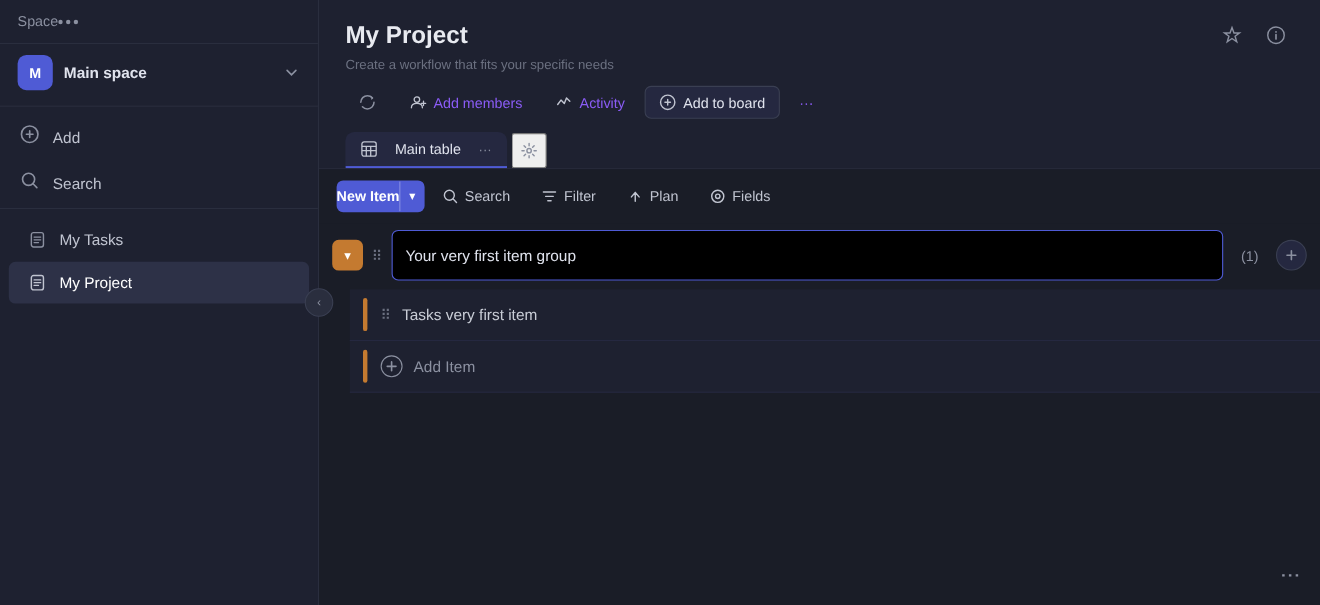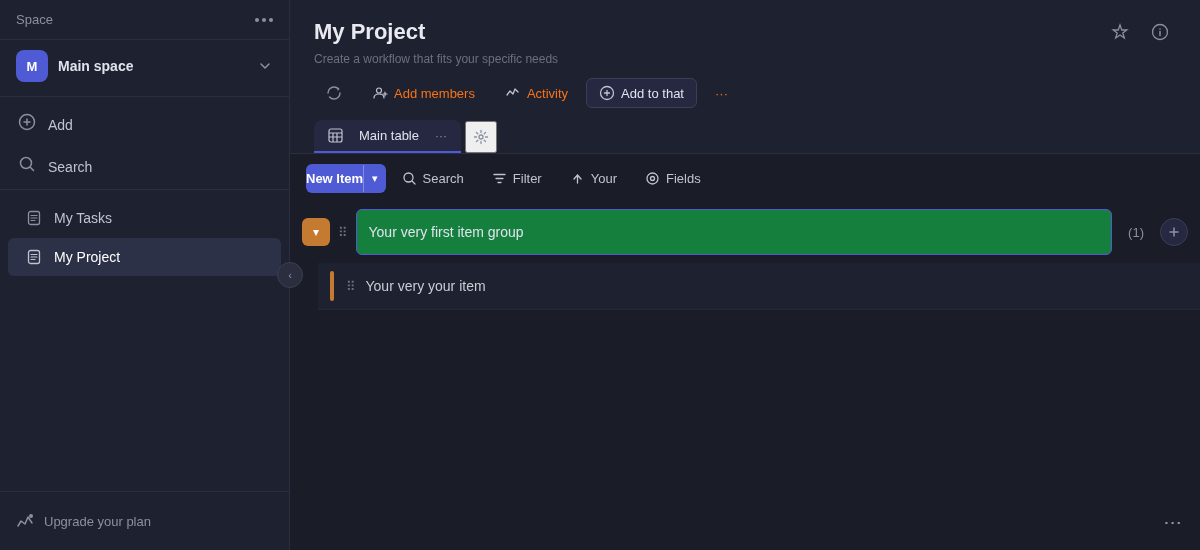--- a/index.html
+++ b/index.html
@@ -20,21 +20,20 @@
       background: #1e2130;
       height: 550px;
       display: flex;
       flex-direction: column;
       border-right: 1px solid #2a2e3e;
       position: relative;
     }
     .sidebar-top {
       display: flex;
       align-items: center;
-      justify-content: space-between;
       padding: 12px 16px;
       border-bottom: 1px solid #2a2e3e;
     }
     .sidebar-top-label {
       font-size: 13px;
       color: #8b90a0;
     }
     .sidebar-top-dots {
       display: flex;
       gap: 3px;
@@ -226,21 +225,21 @@
     .toolbar-btn {
       display: flex;
       align-items: center;
       gap: 6px;
       padding: 6px 12px;
       border-radius: 6px;
       background: transparent;
       border: none;
       cursor: pointer;
       font-size: 13px;
-      color: #f97316;
+      color: #8b5cf6;
     }
     .toolbar-btn.add-board {
       background: #252840;
       border: 1px solid #3a3f52;
       color: #e0e3ed;
     }
 
     .last-seen-btn {
       display: flex;
       align-items: center;
@@ -374,21 +373,21 @@
       font-size: 12px;
       flex-shrink: 0;
     }
     .group-drag {
       color: #6b7080;
       font-size: 13px;
       cursor: grab;
     }
     .group-name-input {
       flex: 1;
-      background: #15803d;
+      background: #000000;
       border: 1px solid #4f5bd5;
       border-radius: 6px;
       padding: 14px 12px;
       color: #e0e3ed;
       font-size: 14px;
       outline: none;
     }
     .group-count {
       color: #8b90a0;
       font-size: 13px;
@@ -529,29 +528,20 @@
       <div class="nav-item-icon">
         <svg width="16" height="16" viewBox="0 0 16 16" fill="none">
           <rect x="2.5" y="1.5" width="11" height="13" rx="2" stroke="#c0c4d0" stroke-width="1.3"></rect>
           <path d="M5 5.5h6M5 8h6M5 10.5h4" stroke="#c0c4d0" stroke-width="1.2" stroke-linecap="round"></path>
         </svg>
       </div>
       <span>My Project</span>
     </div>
   </nav>
 
-  <div class="sidebar-footer">
-    <div class="sidebar-footer-item">
-      <svg width="18" height="18" viewBox="0 0 18 18" fill="none">
-        <path d="M2 14l3-5 4 3 3-7 4 6" stroke="#8b90a0" stroke-width="1.5" stroke-linecap="round" stroke-linejoin="round"></path>
-        <circle cx="15" cy="4" r="2" fill="#8b90a0"></circle>
-      </svg>
-      <span>Upgrade your plan</span>
-    </div>
-  </div>
 
   <div class="collapse-btn">‹</div>
 </div>
 
 <div class="main">
 
   <div class="header">
     <div class="header-top">
       <h1 class="project-title">My Project</h1>
       <div class="header-actions">
@@ -591,21 +581,21 @@
         <svg width="16" height="16" viewBox="0 0 16 16" fill="none">
           <path d="M2 10l3-4 3 3 2-5 3 3" stroke="#c0c4d0" stroke-width="1.3" stroke-linecap="round" stroke-linejoin="round"></path>
         </svg>
         <span>Activity</span>
       </button>
       <button class="toolbar-btn add-board">
         <svg width="16" height="16" viewBox="0 0 16 16" fill="none">
           <circle cx="8" cy="8" r="6.5" stroke="#c0c4d0" stroke-width="1.3"></circle>
           <path d="M8 5.5v5M5.5 8h5" stroke="#c0c4d0" stroke-width="1.3" stroke-linecap="round"></path>
         </svg>
-        <span>Add to that</span>
+        <span>Add to board</span>
       </button>
       <button class="toolbar-btn">
         <span>···</span>
       </button>
     </div>
 
     <div class="tabs-row">
       <div class="tab-item active">
         <svg width="15" height="15" viewBox="0 0 15 15" fill="none">
           <rect x="1" y="1" width="13" height="13" rx="2" stroke="#c0c4d0" stroke-width="1.2"></rect>
@@ -640,21 +630,21 @@
       <button class="action-btn">
         <svg width="15" height="15" viewBox="0 0 15 15" fill="none">
           <path d="M2 3.5h11M4 7.5h7M6 11.5h3" stroke="#c0c4d0" stroke-width="1.3" stroke-linecap="round"></path>
         </svg>
         <span>Filter</span>
       </button>
       <button class="action-btn">
         <svg width="15" height="15" viewBox="0 0 15 15" fill="none">
           <path d="M4 8l3.5-4L11 8M7.5 4v8" stroke="#c0c4d0" stroke-width="1.3" stroke-linecap="round" stroke-linejoin="round"></path>
         </svg>
-        <span>Your</span>
+        <span>Plan</span>
       </button>
       <button class="action-btn">
         <svg width="15" height="15" viewBox="0 0 15 15" fill="none">
           <circle cx="7.5" cy="7.5" r="5.5" stroke="#c0c4d0" stroke-width="1.3"></circle>
           <circle cx="7.5" cy="7.5" r="2" stroke="#c0c4d0" stroke-width="1.3"></circle>
         </svg>
         <span>Fields</span>
       </button>
     </div>
 
@@ -668,20 +658,29 @@
         <div class="group-add">
           <svg width="14" height="14" viewBox="0 0 14 14" fill="none">
             <path d="M7 3v8M3 7h8" stroke="#8b90a0" stroke-width="1.5" stroke-linecap="round"></path>
           </svg>
         </div>
       </div>
 
       <div class="item-row">
         <div class="item-color-bar"></div>
         <span class="item-dots">⠿</span>
-        <span class="item-name">Your very your item</span>
-      </div>
-
+        <span class="item-name">Tasks very first item</span>
+      </div>
+
+      <div class="item-row">
+        <div class="item-color-bar"></div>
+        <div class="add-icon">
+          <svg width="12" height="12" viewBox="0 0 12 12" fill="none">
+            <path d="M6 2v8M2 6h8" stroke="#8b90a0" stroke-width="1.5" stroke-linecap="round"></path>
+          </svg>
+        </div>
+        <span class="item-name add">Add Item</span>
+      </div>
     </div>
 
     <div class="bottom-dots">⋮</div>
   </div>
 </div>
 
 </body></html>

